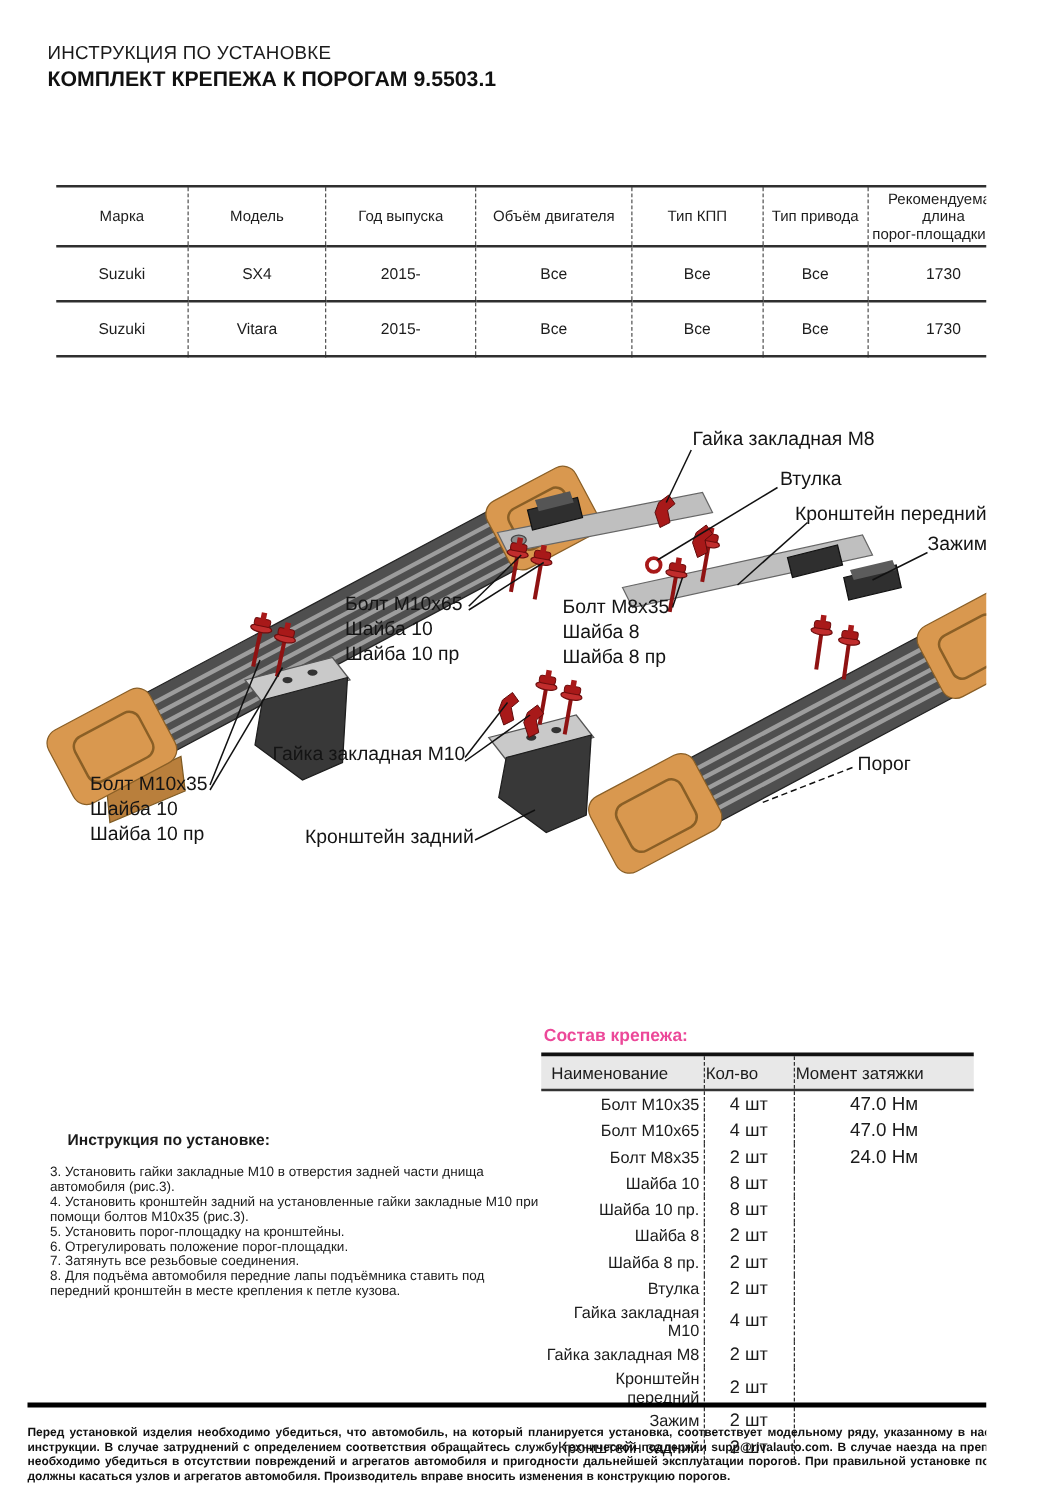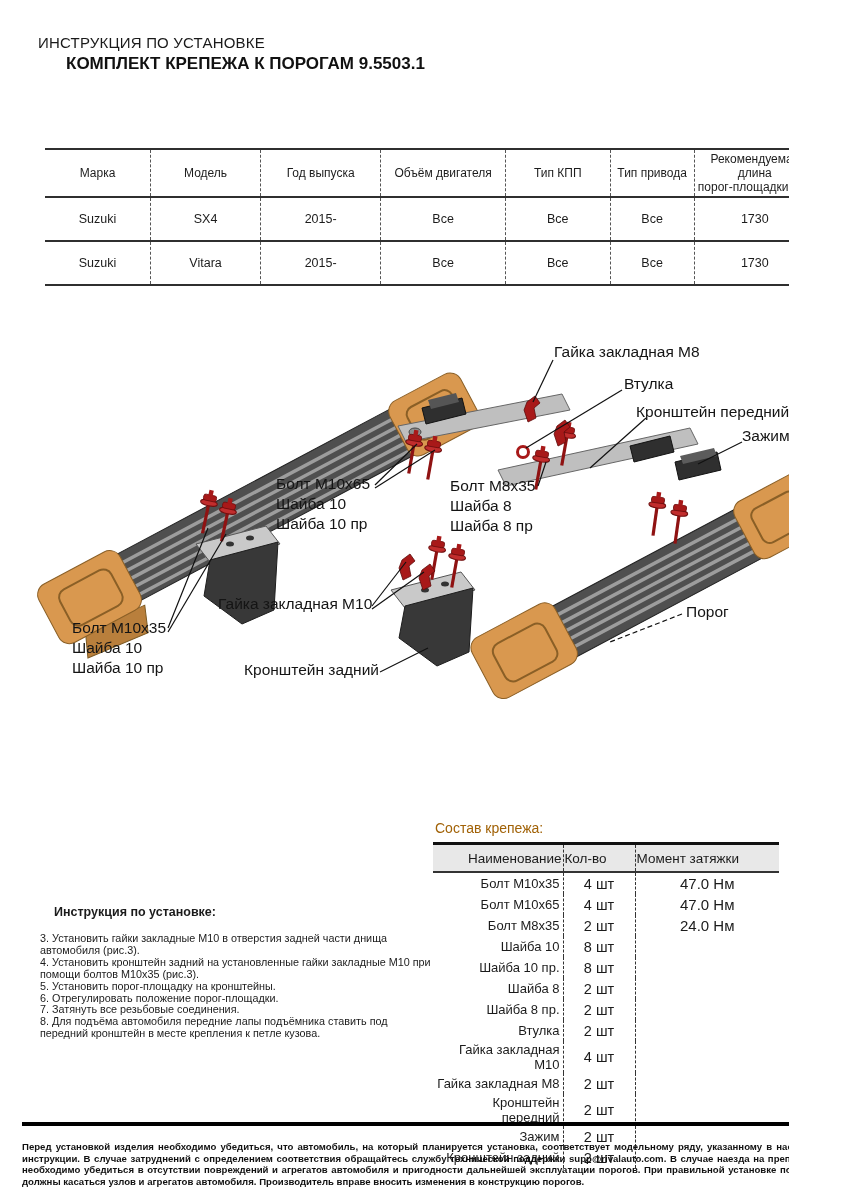--- a/index.html
+++ b/index.html
@@ -2,44 +2,44 @@
 <html><head>
 <meta charset="utf-8">
 <style>
   html,body{margin:0;padding:0;background:#fff;}
   .page{position:relative;width:789px;height:1200px;background:#ffffff;overflow:hidden;
         font-family:"Liberation Sans", sans-serif;color:#1b1b1b;}
 
   
   .hdr{position:absolute;left:38px;top:34px;}
   .hdr-sub{font-size:15px;letter-spacing:.2px;color:#1a1a1a;}
-  .hdr-title{font-size:17px;font-weight:bold;margin-top:3px;color:#111;margin-left:28px;}
+  .hdr-title{font-size:17px;font-weight:bold;margin-top:3px;color:#111;}
 
   
   .fit-table{position:absolute;left:45px;top:148px;width:770px;border-collapse:collapse;
              table-layout:fixed;font-size:12.5px;color:#1c1c1c;
              border-top:2px solid #2f2f2f;border-bottom:2px solid #2f2f2f;}
   .fit-table th{font-weight:normal;height:44px;text-align:center;vertical-align:middle;
                 white-space:pre-line;border-bottom:2px solid #2f2f2f;font-size:12px;}
   .fit-table td{height:40px;text-align:center;vertical-align:middle;}
   .fit-table tbody tr + tr td{border-top:2px solid #2f2f2f;}
   .fit-table th + th,.fit-table td + td{border-left:1px dashed #555;}
 
   
   .diagram{position:absolute;left:30px;top:330px;width:805px;height:400px;}
   .diag-svg{position:absolute;left:0;top:0;}
   .dlabel{position:absolute;font-size:15.5px;line-height:20px;white-space:pre-line;color:#141414;}
 
   
   .parts{position:absolute;left:433px;top:820px;width:346px;}
-  .parts-title{font-weight:normal;font-size:14px;margin:0 0 6px 2px;color:#a16207;}
+  .parts-title{font-weight:bold;font-size:14px;margin:0 0 6px 2px;color:#ec4899;}
   .parts-table{border-collapse:collapse;table-layout:fixed;width:100%;}
   .parts-table thead th{background:#e8e8e8;border-top:3px solid #111;border-bottom:2px solid #333;
                         font-weight:normal;font-size:13.5px;height:24px;vertical-align:middle;}
-  .parts-table thead th.p-name{text-align:right;padding-left:8px;}
+  .parts-table thead th.p-name{text-align:left;padding-left:8px;}
   .parts-table thead th.p-qty,.parts-table thead th.p-tq{text-align:left;}
   .parts-table td{height:19px;vertical-align:middle;}
   .parts-table td.p-name{text-align:right;font-size:13px;padding-right:3px;}
   .parts-table td.p-qty{text-align:center;font-size:14.5px;}
   .parts-table td.p-tq{text-align:center;font-size:15px;}
   .parts-table th + th,.parts-table td + td{border-left:1.5px dashed #333;}
 
   
   .instr{position:absolute;left:40px;top:905px;width:392px;color:#1b1b1b;}
   .instr-title{font-size:12.5px;font-weight:bold;margin:0 0 14px 0;padding-left:14px;}

